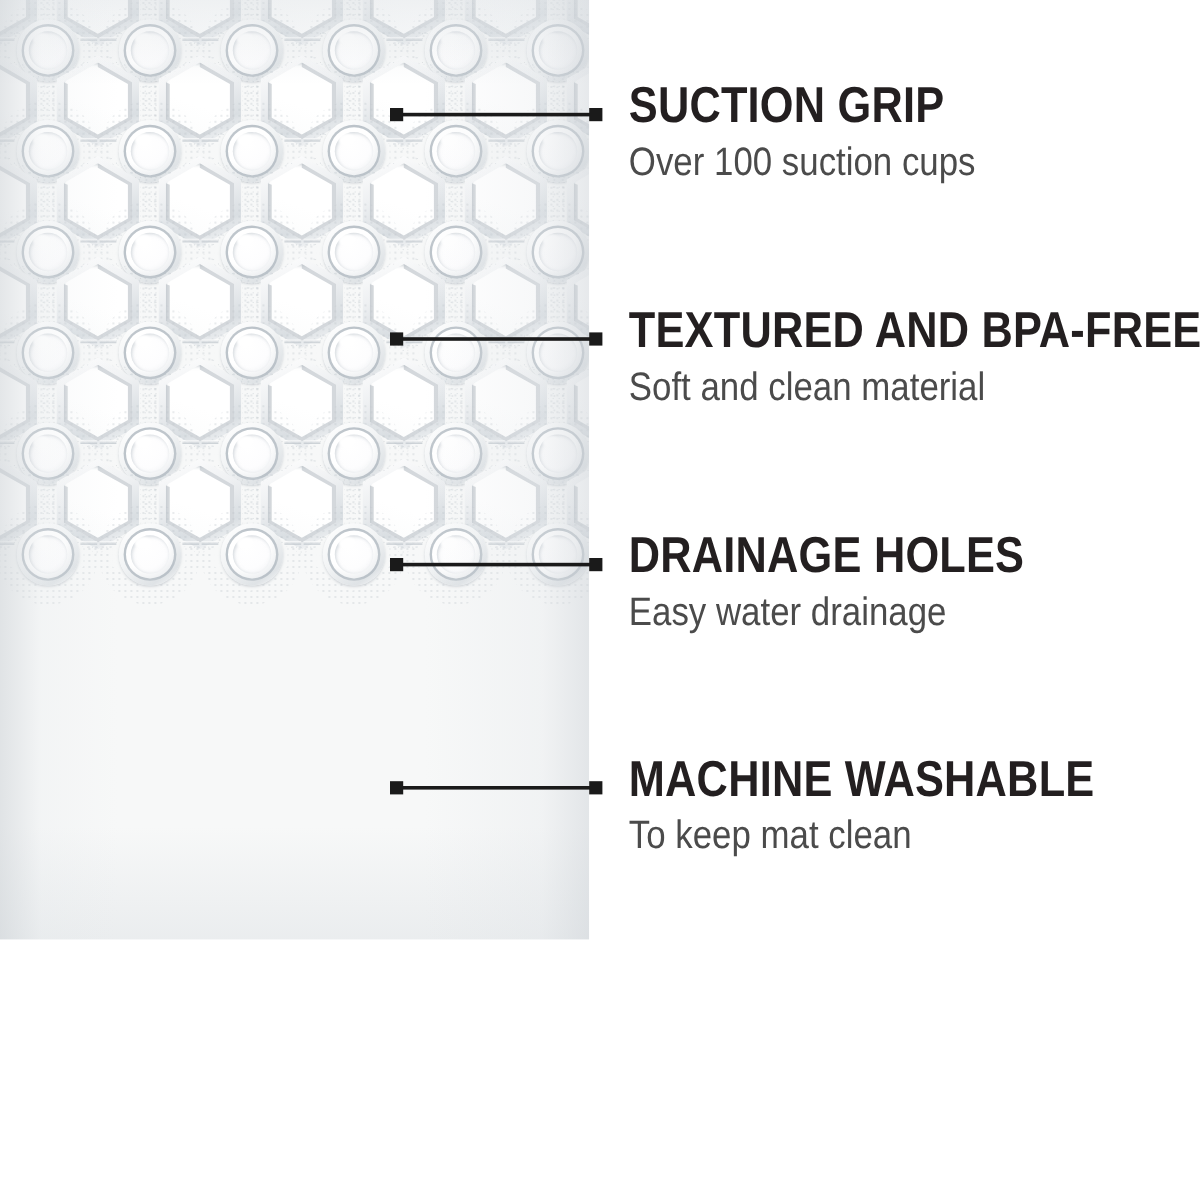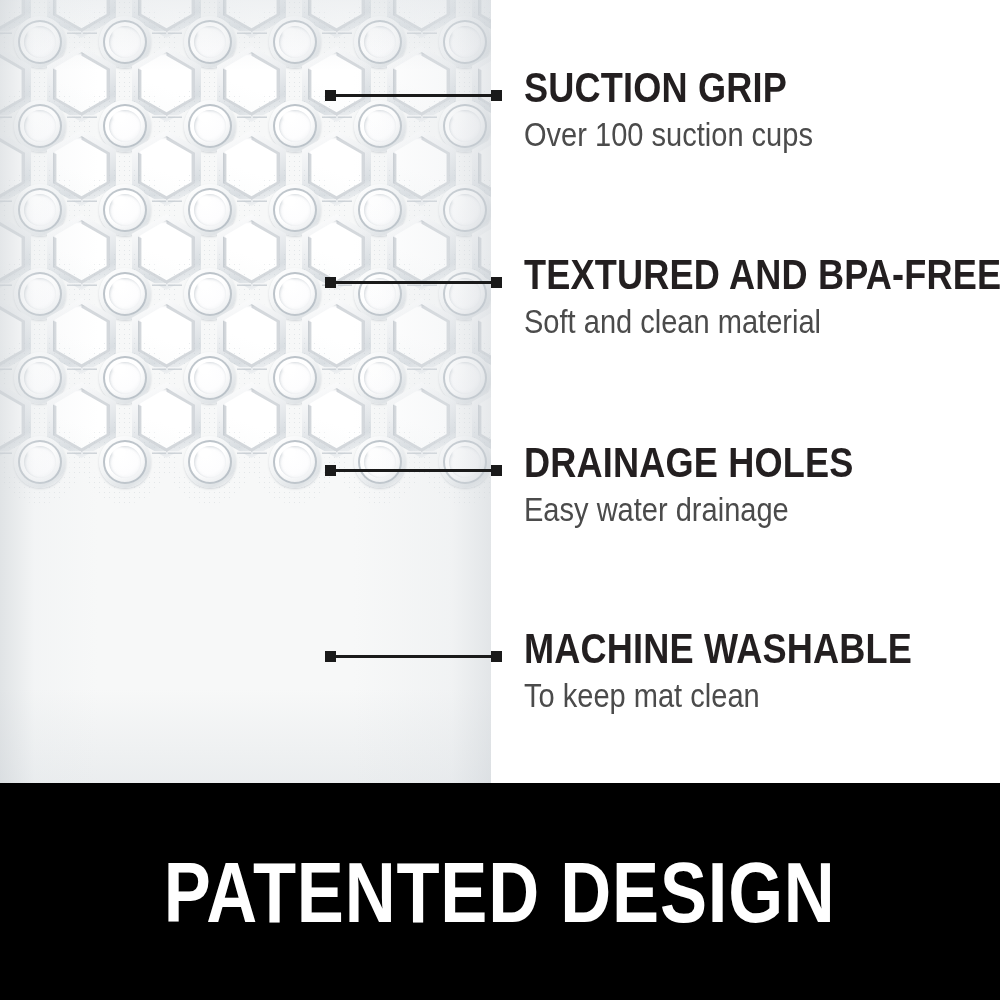--- a/index.html
+++ b/index.html
@@ -1024,17 +1024,14 @@
         <div class="callout-title">DRAINAGE HOLES</div>
         <div class="callout-sub">Easy water drainage</div>
       </div>
       <div class="leader" style="left: 327px; top: 655px; width: 173px;"></div>
       <div class="callout" style="top: 627px;">
         <div class="callout-title">MACHINE WASHABLE</div>
         <div class="callout-sub">To keep mat clean</div>
       </div>
     </div>
 
-  <div id="banner">
-    <div id="banner-title">PATENTED DESIGN</div>
-  </div>
 
 </div>
 
 </body></html>

